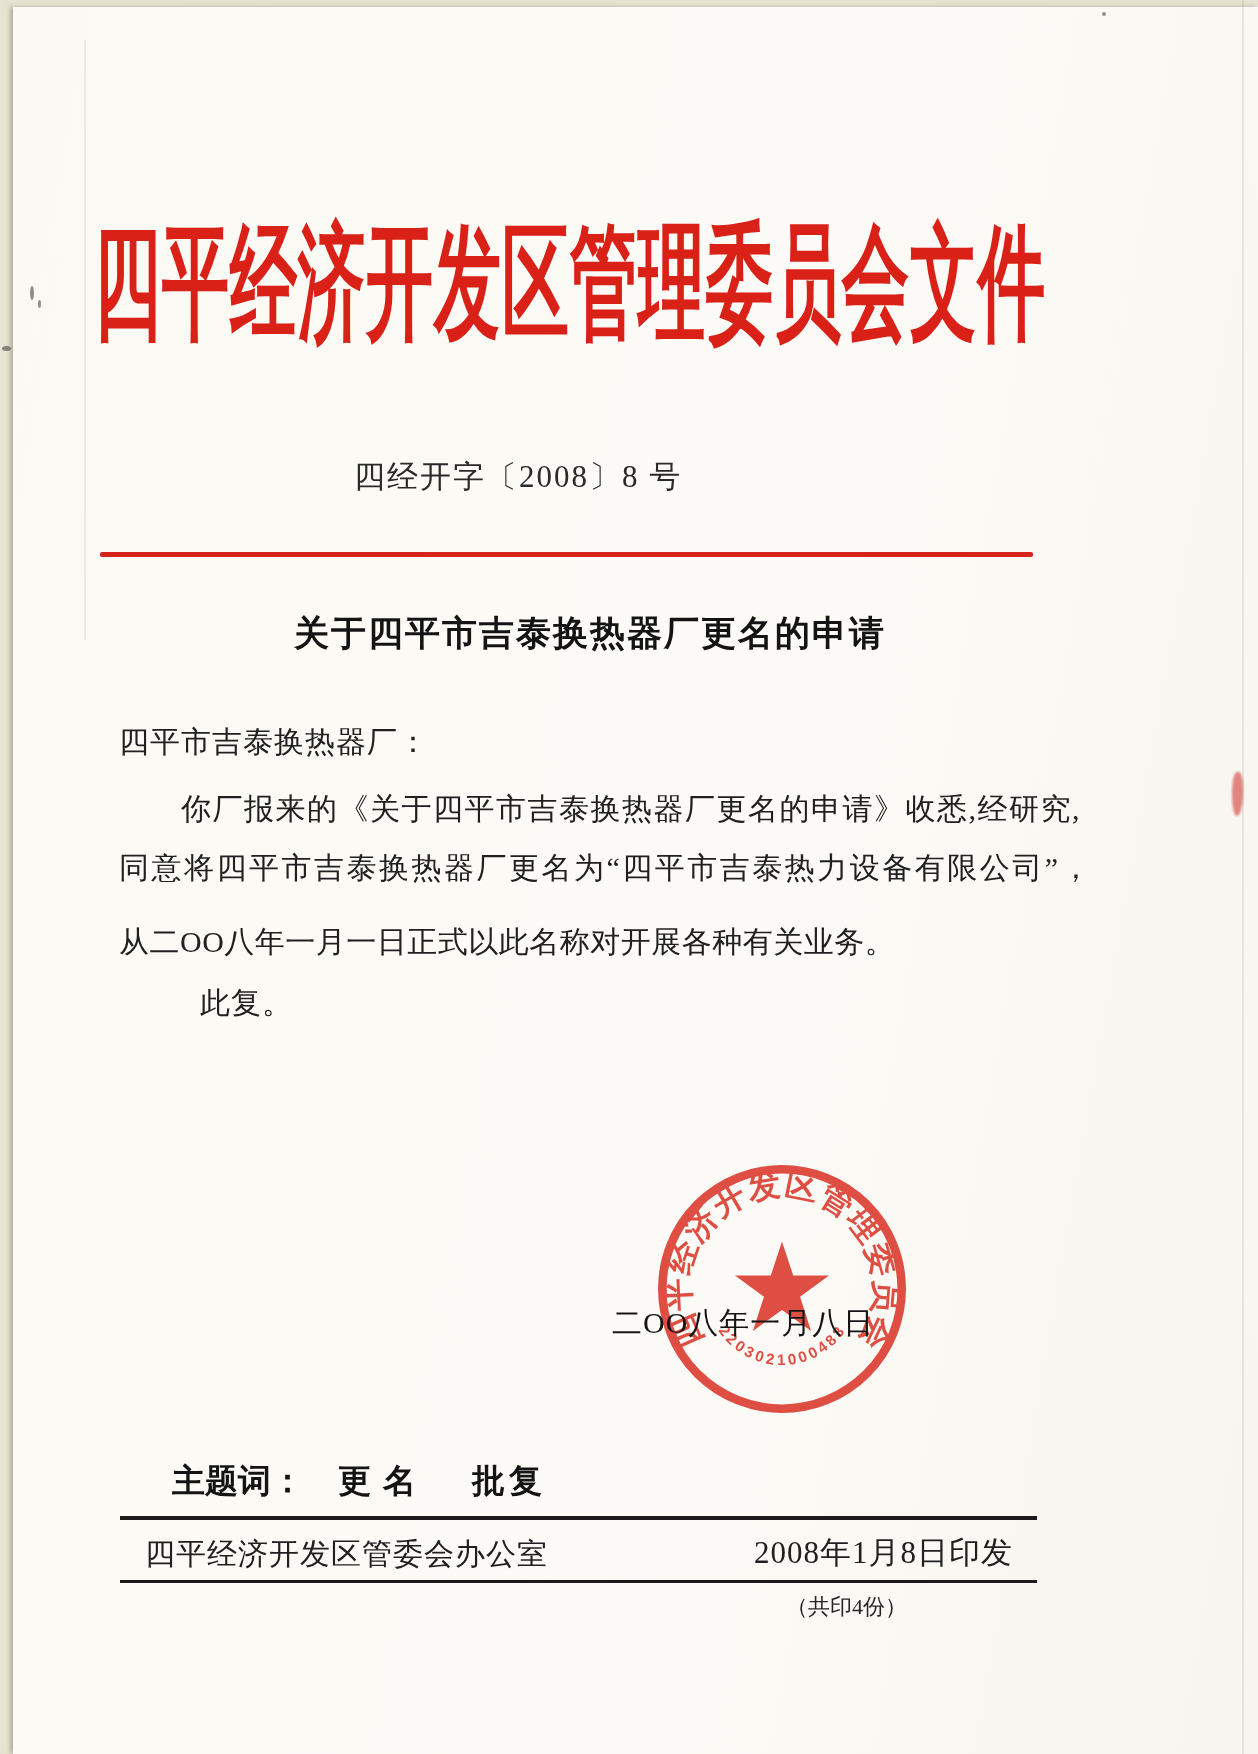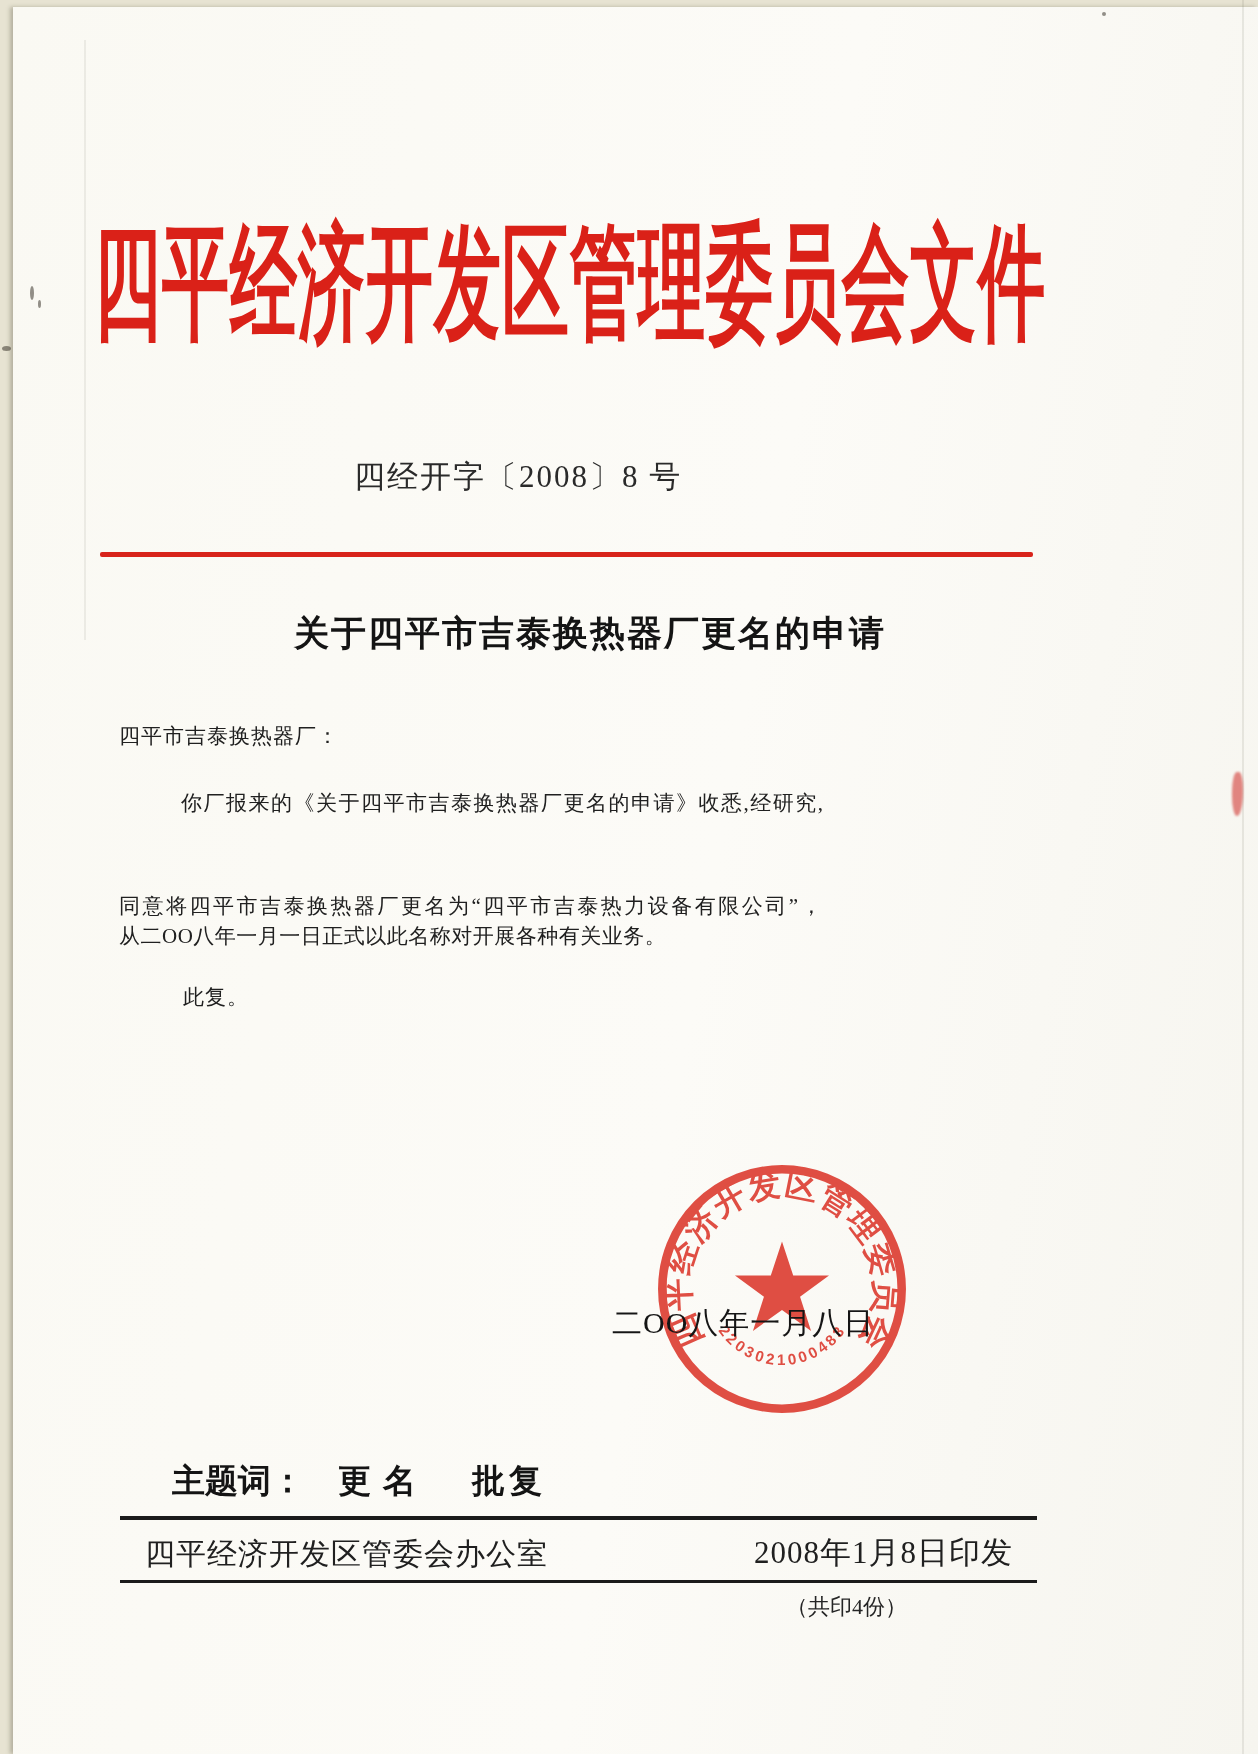--- a/index.html
+++ b/index.html
@@ -47,26 +47,26 @@
   .red-rule {
     position:absolute; left:100px; top:552px; width:933px; height:5px;
     background:#d8241b; border-radius:2px;
   }
   .doc-title {
     position:absolute; left:80px; top:610px; width:1020px;
     text-align:center;
     font-family:"Liberation Sans","DejaVu Sans",sans-serif;
     font-weight:bold; font-size:35px; letter-spacing:2px; color:#141414;
   }
-  .line { position:absolute; white-space:nowrap; font-size:21px; color:#202020; }
+  .line { position:absolute; white-space:nowrap; font-size:30px; color:#202020; }
   .salutation { left:119px; top:722px; letter-spacing:1px; }
   .bl0 { left:181px; top:789px; letter-spacing:1.5px; }
-  .bl1 { left:119px; top:892px; letter-spacing:2.5px; }
+  .bl1 { left:119px; top:848px; letter-spacing:2.5px; }
   .bl2 { left:119px; top:922px; letter-spacing:0.5px; }
-  .closing { left:183px; top:983px; letter-spacing:1px; }
+  .closing { left:200px; top:983px; letter-spacing:1px; }
   .seal {
     position:absolute; left:649px; top:1156px; width:266px; height:266px;
     opacity:0.88;
   }
   .issue-date {
     position:absolute; left:612px; top:1303px; z-index:5;
     font-size:30px; letter-spacing:1px; color:#151515; white-space:nowrap;
   }
   .keywords-row {
     position:absolute; left:172px; top:1459px; display:flex; align-items:flex-end;

